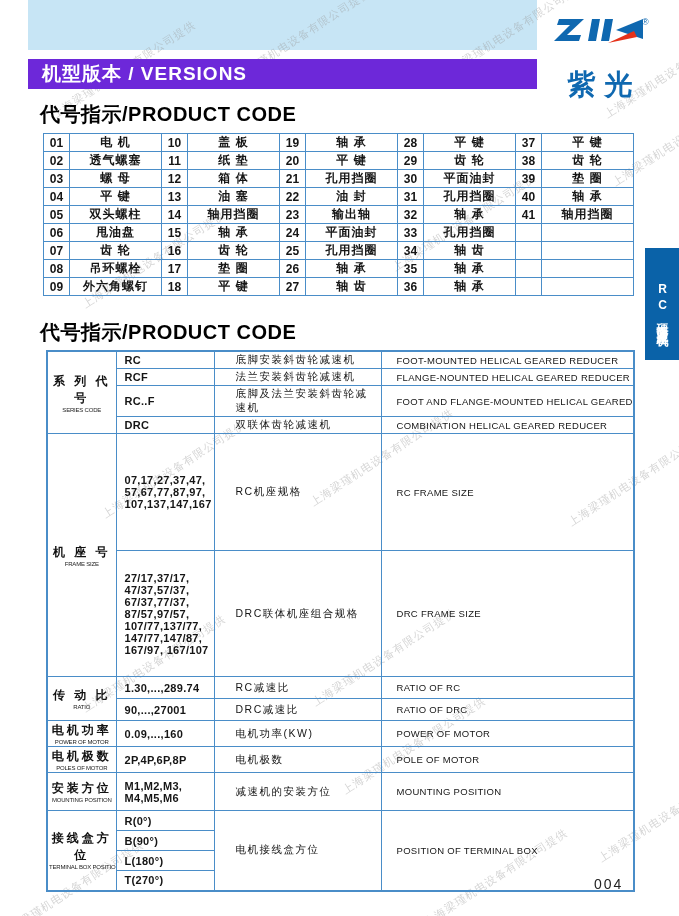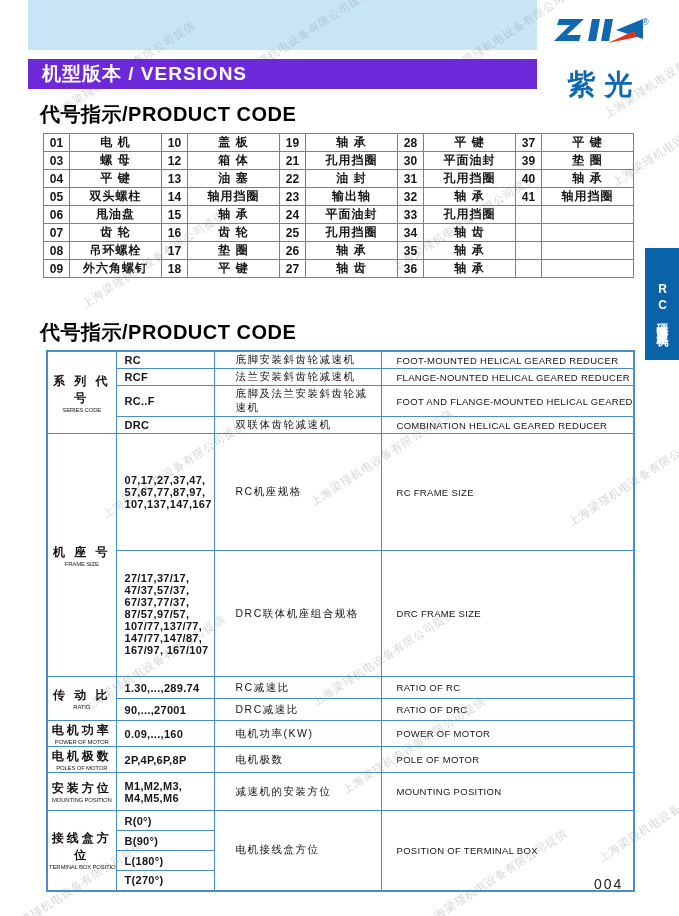--- a/index.html
+++ b/index.html
@@ -89,20 +89,32 @@
           <td class="p-no">01</td>
           <td class="p-name">电 机</td>
           <td class="p-no">10</td>
           <td class="p-name">盖 板</td>
           <td class="p-no">19</td>
           <td class="p-name">轴 承</td>
           <td class="p-no">28</td>
           <td class="p-name">平 键</td>
           <td class="p-no">37</td>
           <td class="p-name">平 键</td>
+        </tr>
+        <tr>
+          <td class="p-no">02</td>
+          <td class="p-name">透气螺塞</td>
+          <td class="p-no">11</td>
+          <td class="p-name">纸 垫</td>
+          <td class="p-no">20</td>
+          <td class="p-name">平 键</td>
+          <td class="p-no">29</td>
+          <td class="p-name">齿 轮</td>
+          <td class="p-no">38</td>
+          <td class="p-name">齿 轮</td>
         </tr>
         <tr>
           <td class="p-no">03</td>
           <td class="p-name">螺 母</td>
           <td class="p-no">12</td>
           <td class="p-name">箱 体</td>
           <td class="p-no">21</td>
           <td class="p-name">孔用挡圈</td>
           <td class="p-no">30</td>
           <td class="p-name">平面油封</td>

